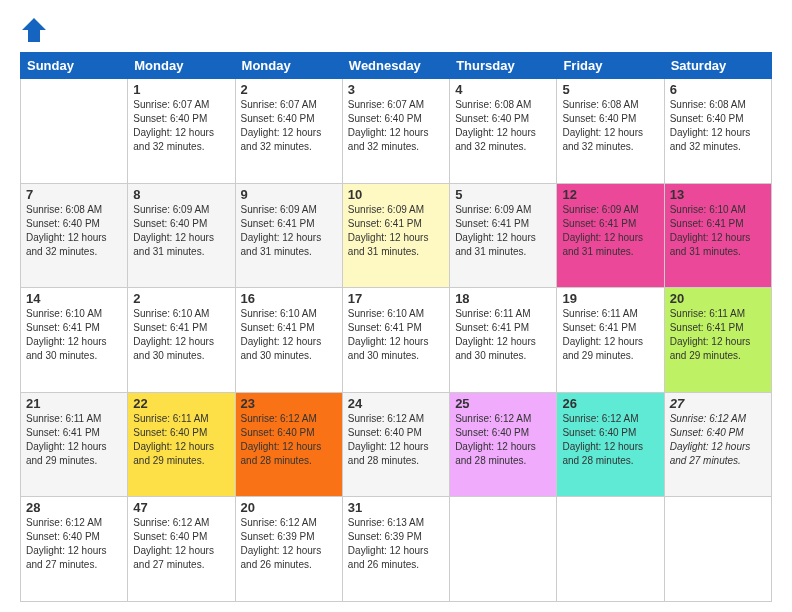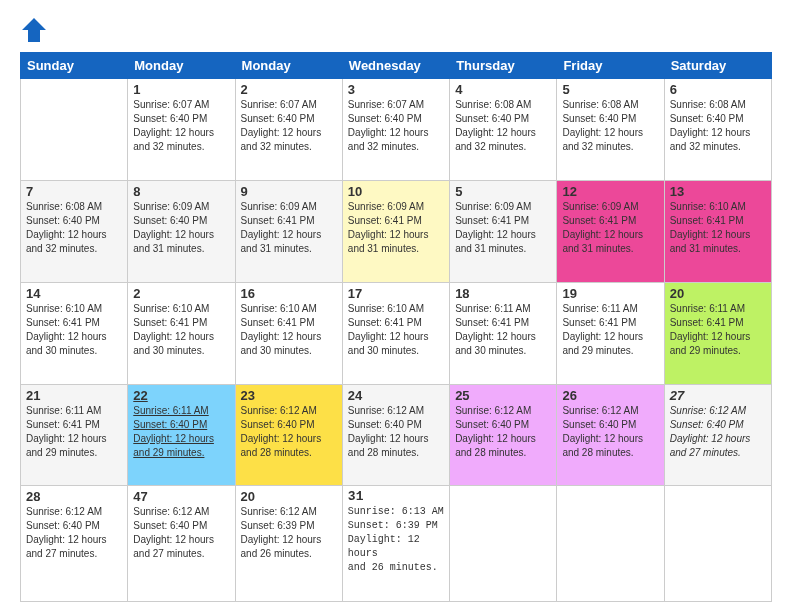--- a/index.html
+++ b/index.html
@@ -286,49 +286,49 @@
           </td>
         </tr>
         <tr>
           <td style="background-color: rgb(245, 245, 245);">
             <span class="day-number">21</span>
             <div class="day-info" style="white-space: pre-line;">Sunrise: 6:11 AM
 Sunset: 6:41 PM
 Daylight: 12 hours
 and 29 minutes.</div>
           </td>
-          <td style="background-color: #7dd3fc; text-decoration: underline;">
+          <td style="background-color: #fde047;">
             <span class="day-number">22</span>
             <div class="day-info" style="white-space: pre-line;">Sunrise: 6:11 AM
 Sunset: 6:40 PM
 Daylight: 12 hours
 and 29 minutes.</div>
           </td>
-          <td style="background-color: #fde047;">
+          <td style="background-color: #f97316;">
             <span class="day-number">23</span>
             <div class="day-info" style="white-space: pre-line;">Sunrise: 6:12 AM
 Sunset: 6:40 PM
 Daylight: 12 hours
 and 28 minutes.</div>
           </td>
           <td style="background-color: rgb(245, 245, 245);">
             <span class="day-number">24</span>
             <div class="day-info" style="white-space: pre-line;">Sunrise: 6:12 AM
 Sunset: 6:40 PM
 Daylight: 12 hours
 and 28 minutes.</div>
           </td>
           <td style="background-color: #f0abfc;">
             <span class="day-number">25</span>
             <div class="day-info" style="white-space: pre-line;">Sunrise: 6:12 AM
 Sunset: 6:40 PM
 Daylight: 12 hours
 and 28 minutes.</div>
           </td>
-          <td style="background-color: #f0abfc;">
+          <td style="background-color: #5eead4;">
             <span class="day-number">26</span>
             <div class="day-info" style="white-space: pre-line;">Sunrise: 6:12 AM
 Sunset: 6:40 PM
 Daylight: 12 hours
 and 28 minutes.</div>
           </td>
           <td style="background-color: rgb(245, 245, 245); font-style: italic;">
             <span class="day-number">27</span>
             <div class="day-info" style="white-space: pre-line;">Sunrise: 6:12 AM
 Sunset: 6:40 PM
@@ -351,21 +351,21 @@
 Daylight: 12 hours
 and 27 minutes.</div>
           </td>
           <td style="background-color: rgb(255, 255, 255);">
             <span class="day-number">20</span>
             <div class="day-info" style="white-space: pre-line;">Sunrise: 6:12 AM
 Sunset: 6:39 PM
 Daylight: 12 hours
 and 26 minutes.</div>
           </td>
-          <td style="background-color: rgb(255, 255, 255); font-family: Liberation Mono, monospace;">
+          <td style="background-color: rgb(255, 255, 255);">
             <span class="day-number">31</span>
             <div class="day-info" style="white-space: pre-line;">Sunrise: 6:13 AM
 Sunset: 6:39 PM
 Daylight: 12 hours
 and 26 minutes.</div>
           </td>
           <td class="empty-cell"></td>
           <td class="empty-cell"></td>
           <td class="empty-cell"></td>
         </tr>

